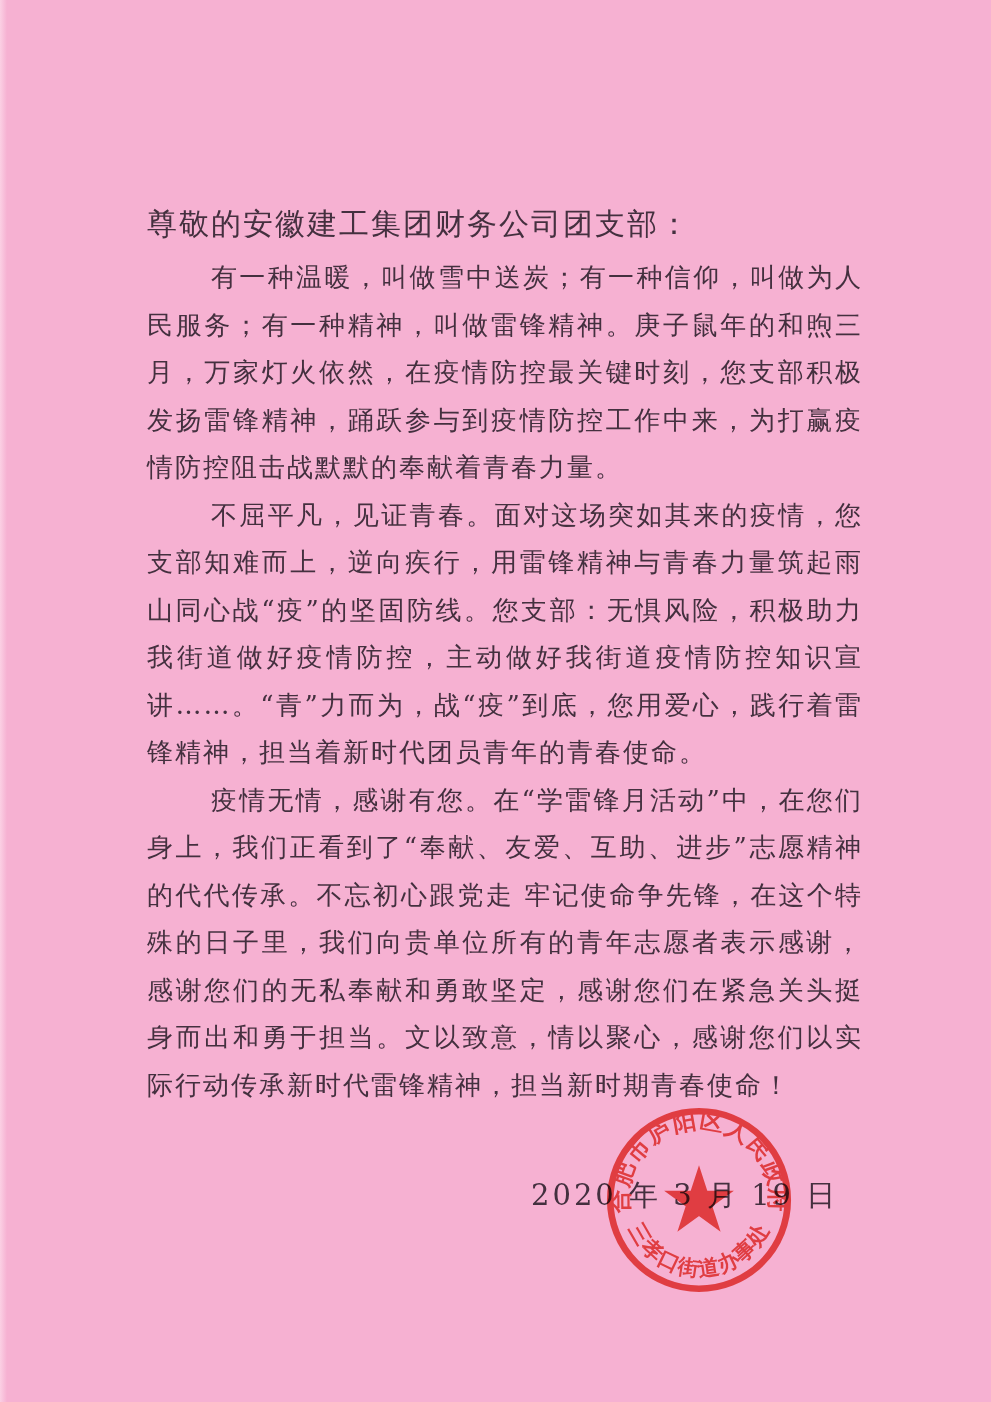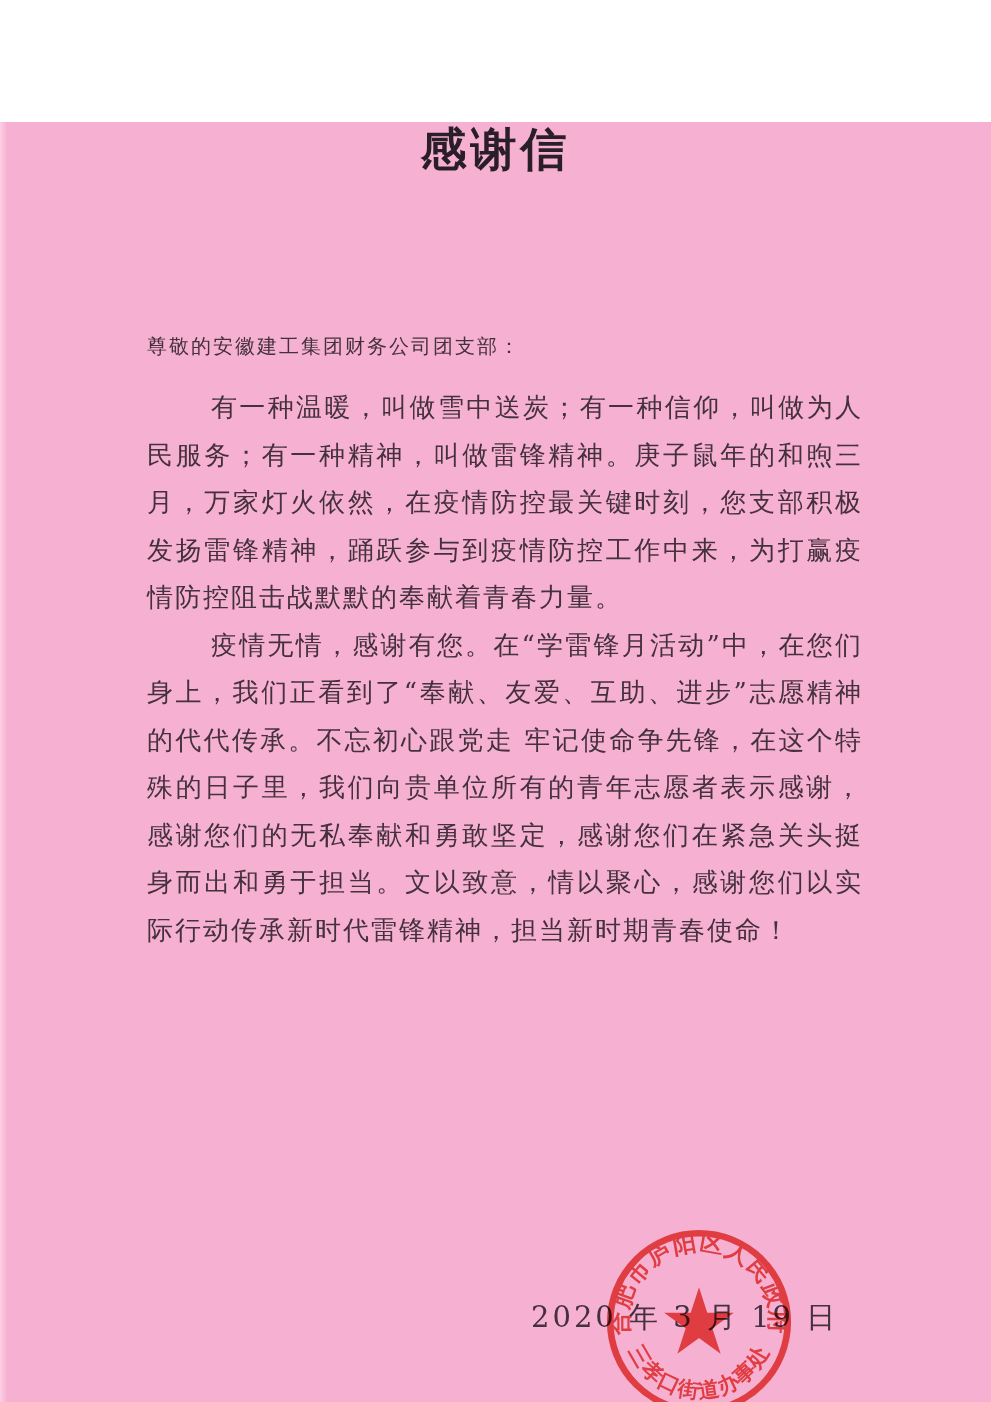--- a/index.html
+++ b/index.html
@@ -28,22 +28,22 @@
     line-height: 54px;
     letter-spacing: 4px;
     color: #2a1f28;
   }
   .content {
     position: absolute;
     left: 147px; top: 200px;
     width: 716px;
   }
   .salutation {
-    margin: 0 0 14px 0;
-    font-size: 20px;
+    margin: 0 0 6px 0;
+    font-size: 30px;
     line-height: 48px;
     letter-spacing: 2px;
   }
   .content p.body-par {
     margin: 0;
     font-size: 26px;
     line-height: 47.5px;
     letter-spacing: 2px;
     text-indent: 64px;
     text-align: justify;
@@ -64,25 +64,25 @@
     opacity: 0.92;
   }
   .stamp svg { width: 100%; height: 100%; }
 </style>
 </head>
 <body>
 
 <div class="page">
   <div class="edge-left"></div>
 
-  <h1 class="title">感谢信</h1>
 
   <div class="content">
     <p class="salutation">尊敬的安徽建工集团财务公司团支部：</p>
     <p class="body-par">有一种温暖，叫做雪中送炭；有一种信仰，叫做为人民服务；有一种精神，叫做雷锋精神。庚子鼠年的和煦三月，万家灯火依然，在疫情防控最关键时刻，您支部积极发扬雷锋精神，踊跃参与到疫情防控工作中来，为打赢疫情防控阻击战默默的奉献着青春力量。</p>
+    <p class="body-par">不屈平凡，见证青春。面对这场突如其来的疫情，您支部知难而上，逆向疾行，用雷锋精神与青春力量筑起雨山同心战“疫”的坚固防线。您支部：无惧风险，积极助力我街道做好疫情防控，主动做好我街道疫情防控知识宣讲……。“青”力而为，战“疫”到底，您用爱心，践行着雷锋精神，担当着新时代团员青年的青春使命。</p>
     <p class="body-par">疫情无情，感谢有您。在“学雷锋月活动”中，在您们身上，我们正看到了“奉献、友爱、互助、进步”志愿精神的代代传承。不忘初心跟党走 牢记使命争先锋，在这个特殊的日子里，我们向贵单位所有的青年志愿者表示感谢，感谢您们的无私奉献和勇敢坚定，感谢您们在紧急关头挺身而出和勇于担当。文以致意，情以聚心，感谢您们以实际行动传承新时代雷锋精神，担当新时期青春使命！</p>
   </div>
 
   <div class="date-line">2020 年 3 月 19 日</div>
 
   <div class="stamp">
     <svg viewBox="0 0 200 200" xmlns="http://www.w3.org/2000/svg">
       <defs>
         <path id="arcTop" d="M 34.2,123.9 A 70,70 0 1 1 165.8,123.9" fill="none"></path>
         <path id="arcBottom" d="M 32.9,131.3 A 74,74 0 0 0 167.1,131.3" fill="none"></path>

